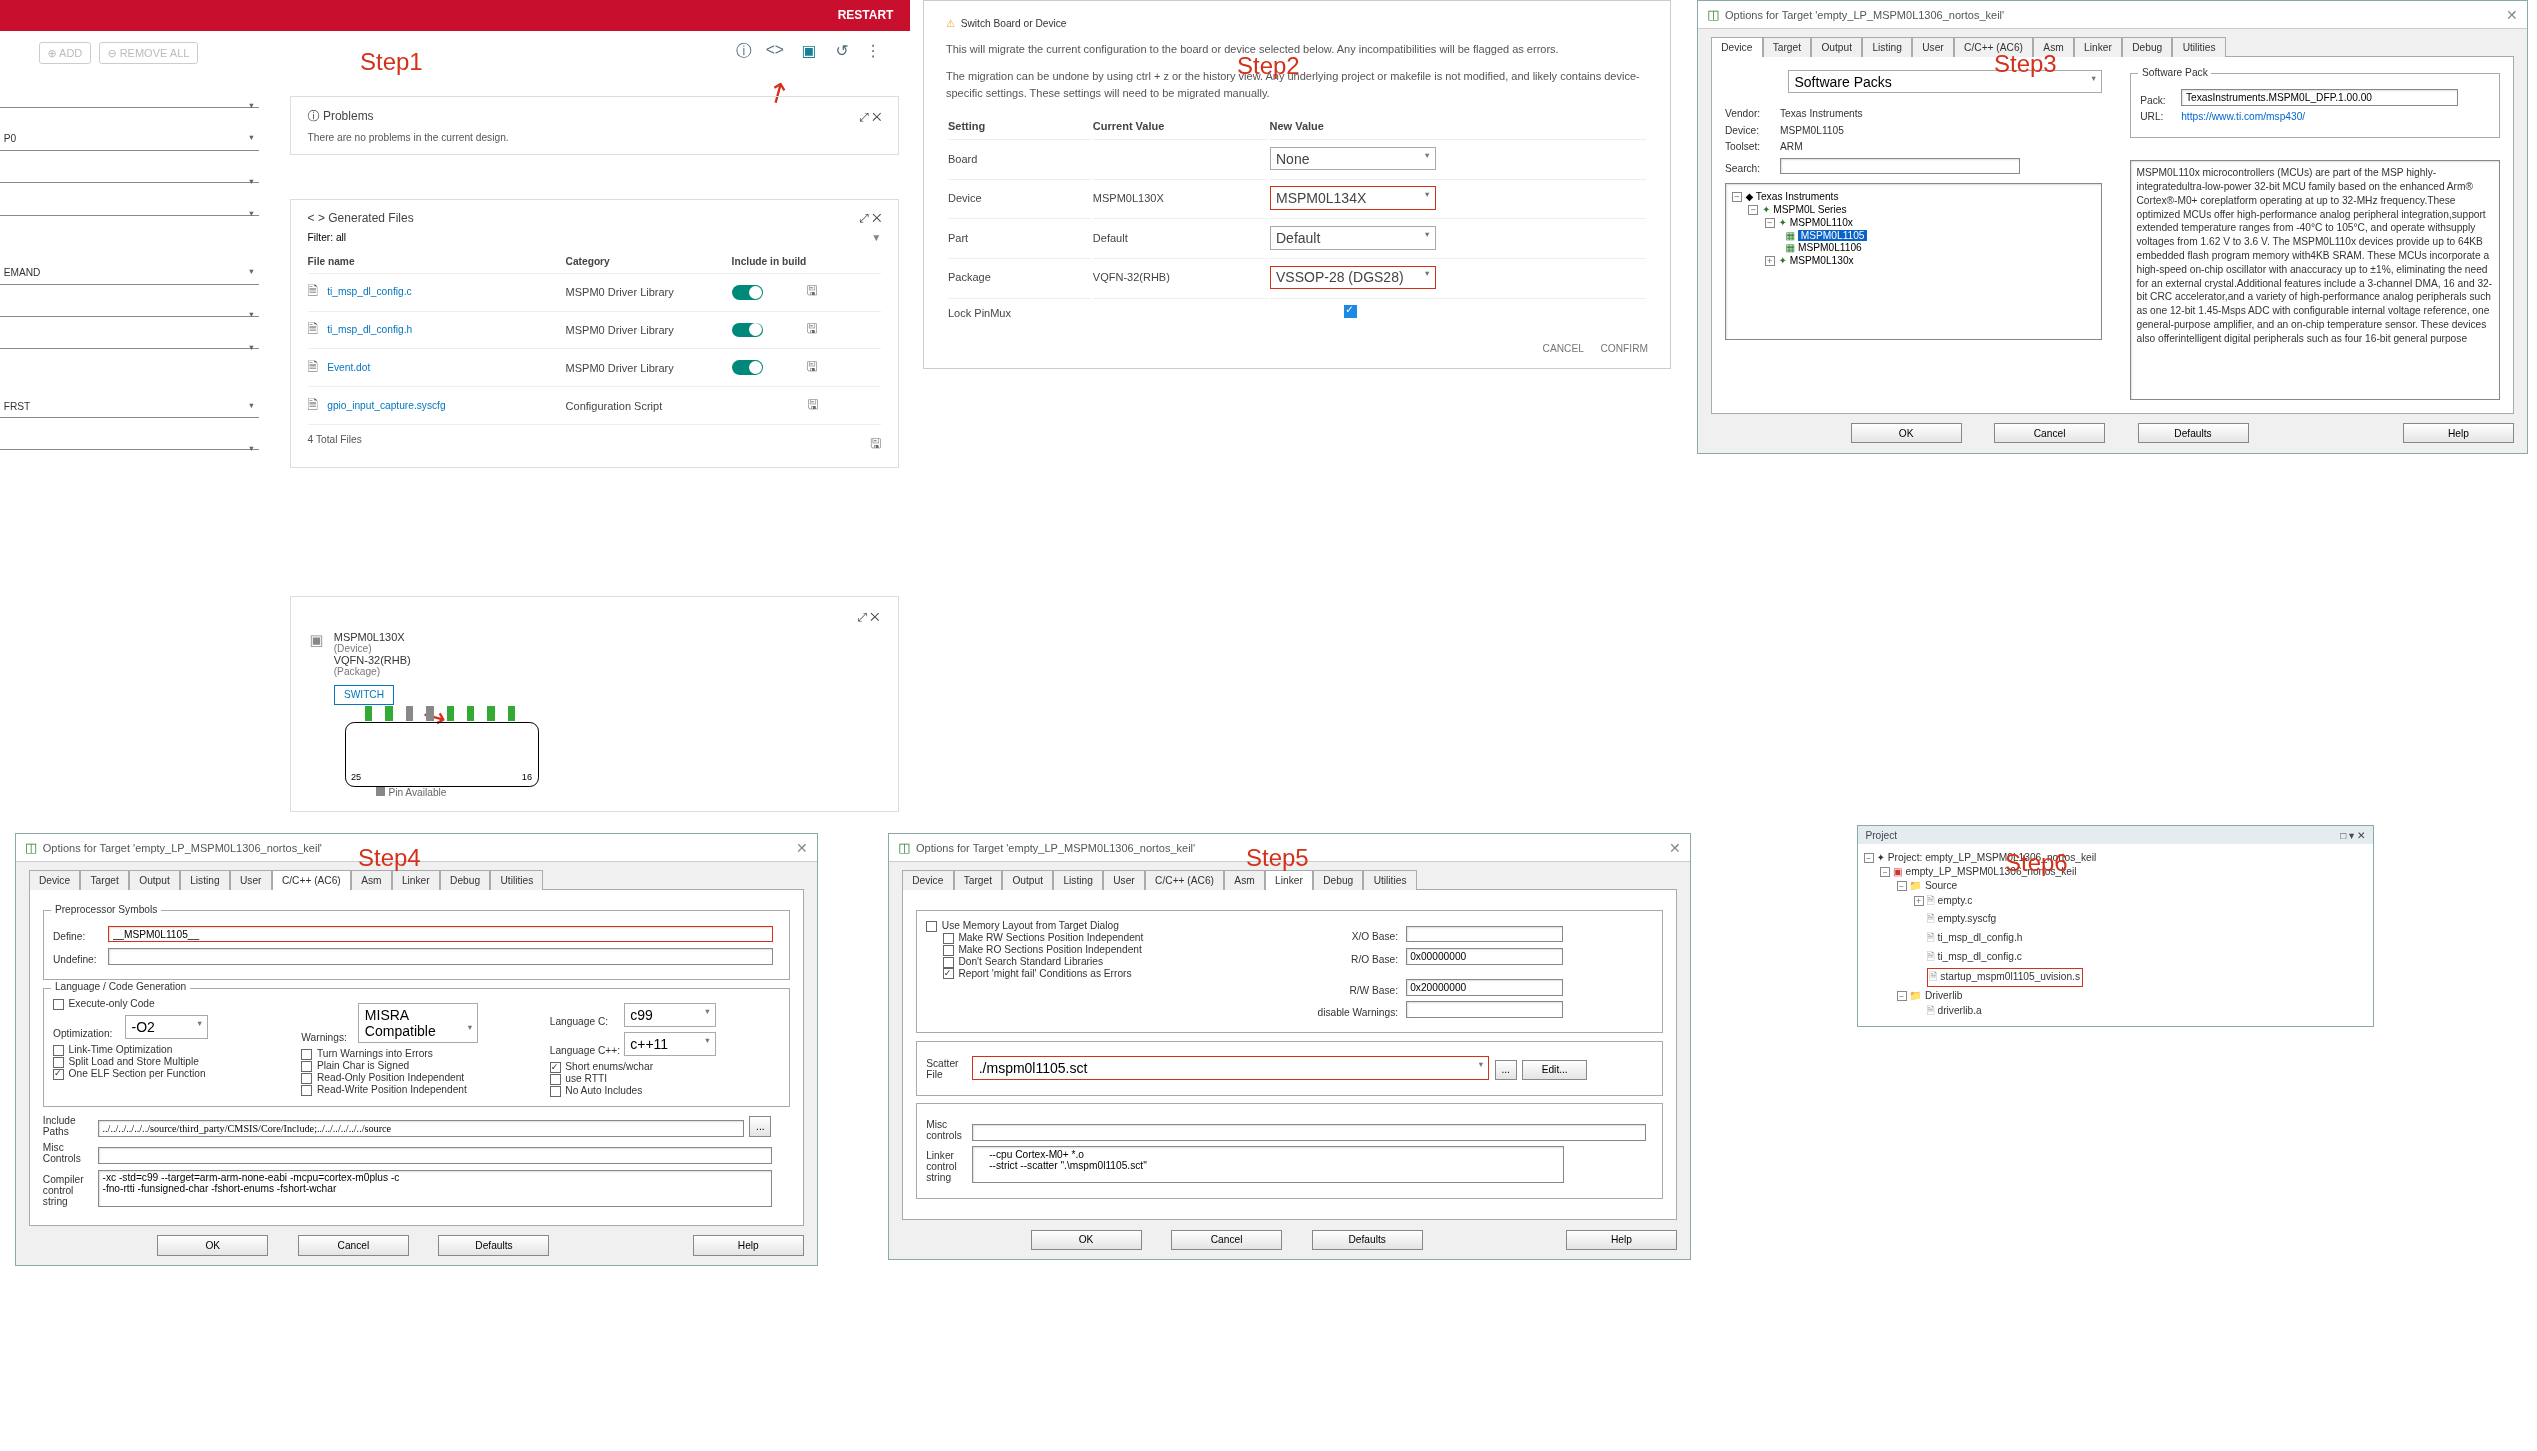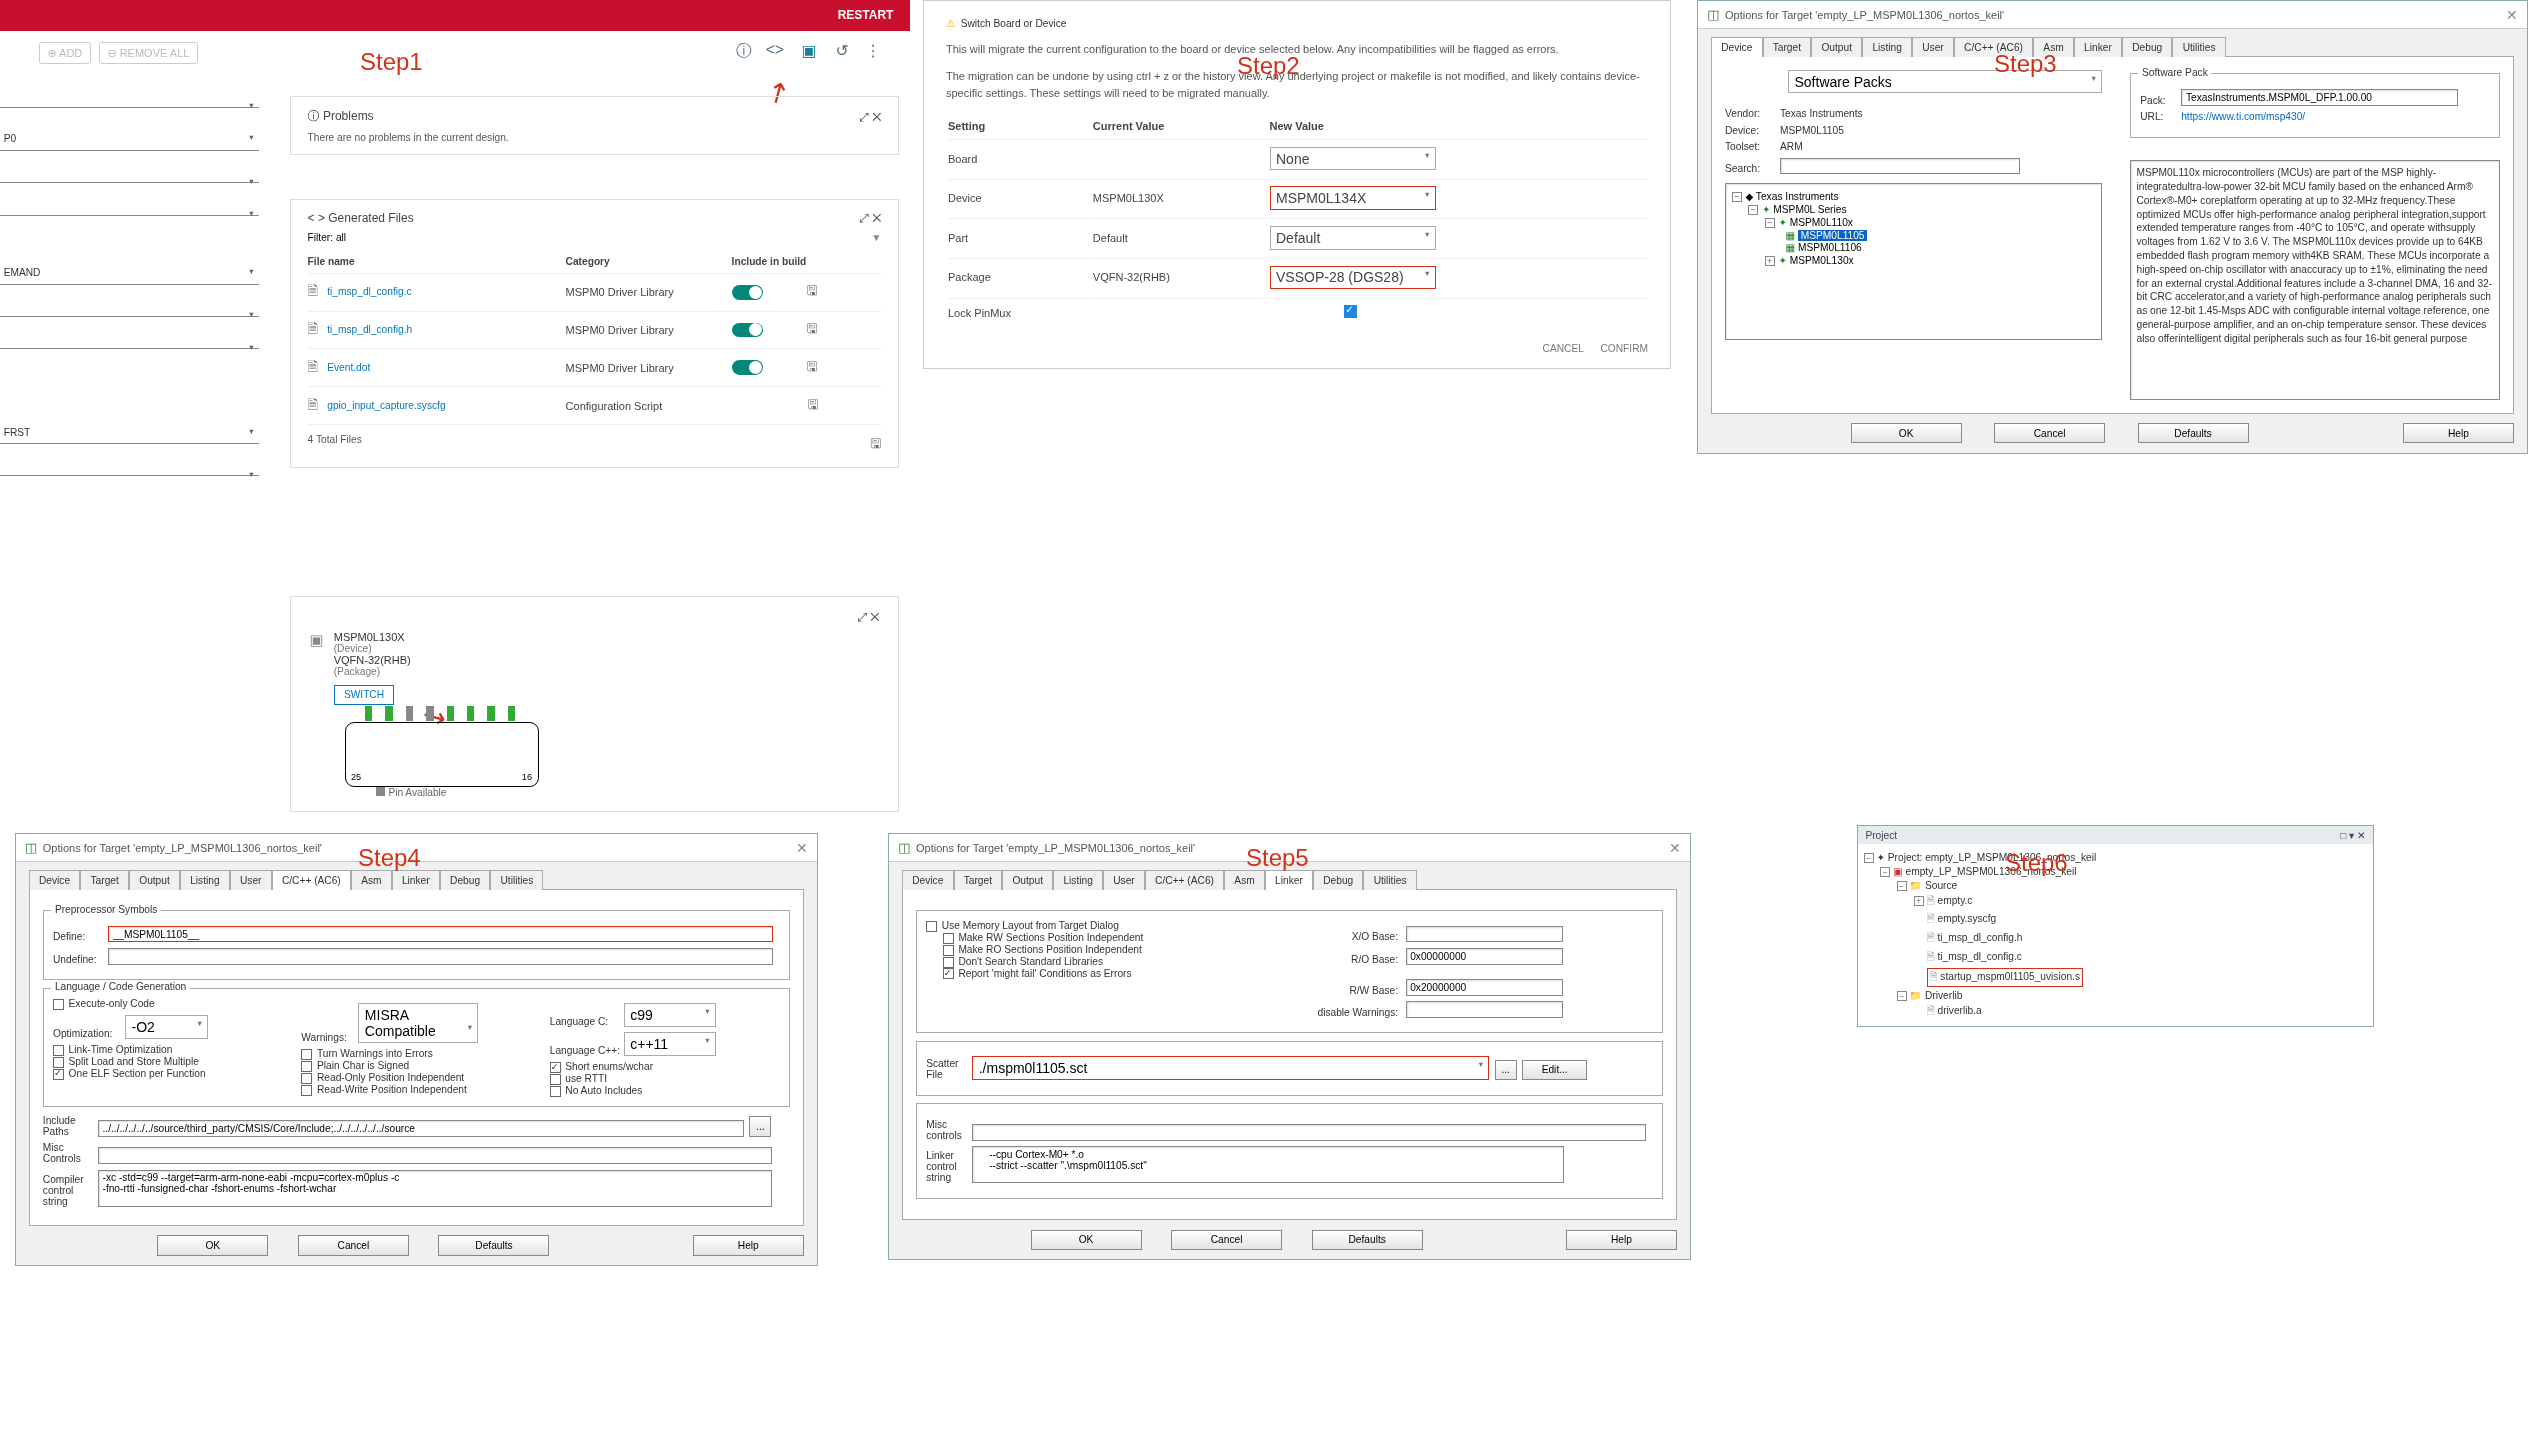--- a/index.html
+++ b/index.html
@@ -106,21 +106,21 @@
     <span class="btn-ghost">⊕ ADD</span>
     <span class="btn-ghost">⊖ REMOVE ALL</span>
   </div>
   <div class="drop"></div>
   <div class="drop">P0</div>
   <div class="drop"></div>
   <div class="drop"></div>
   <div class="drop" style="margin-top:46px">EMAND</div>
   <div class="drop"></div>
   <div class="drop"></div>
-  <div class="drop" style="margin-top:72px">FRST</div>
+  <div class="drop" style="margin-top:46px">FRST</div>
   <div class="drop"></div>
 </div>
 <div class="toolrow">
   <span class="ticon">ⓘ</span>
   <span class="ticon">&lt;&gt;</span>
   <span class="ticon chip-ic">▣</span>
   <span class="ticon">↺</span>
   <span class="ticon">⋮</span>
 </div>
 <div class="arrow" style="left:766px;top:76px">↗</div>
@@ -348,21 +348,21 @@
               <span class="sel" style="width:92px">c++11</span>
             </div>
           <div class="chklb"><span class="chkb on"></span><span>Short enums/wchar</span></div>
           <div class="chklb"><span class="chkb"></span><span>use RTTI</span></div>
           <div class="chklb"><span class="chkb"></span><span>No Auto Includes</span></div>
         </div>
       </div>
     </div>
     <div class="fld">
         <span class="lb" style="width:55px">Include Paths</span>
-        <input class="inp" style="width: 646px;" value="../../../../../../source/third_party/CMSIS/Core/Include;../../../../../../source">
+        <input class="inp" style="width: 646px; font-family: Liberation Serif, serif;" value="../../../../../../source/third_party/CMSIS/Core/Include;../../../../../../source">
         <span class="kbtn" style="width:22px;margin:0 0 0 5.5px">...</span>
       </div>
     <div class="fld">
         <span class="lb" style="width:55px">Misc Controls</span>
         <input class="inp" style="width: 674px;">
       </div>
     <div class="fld">
         <span class="lb" style="width:55px">Compiler control string</span>
         <textarea class="inp" style="width: 674px; height: 37px; resize: none;" readonly="">-xc -std=c99 --target=arm-arm-none-eabi -mcpu=cortex-m0plus -c
 -fno-rtti -funsigned-char -fshort-enums -fshort-wchar</textarea>

